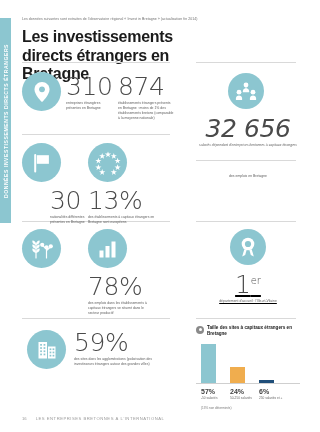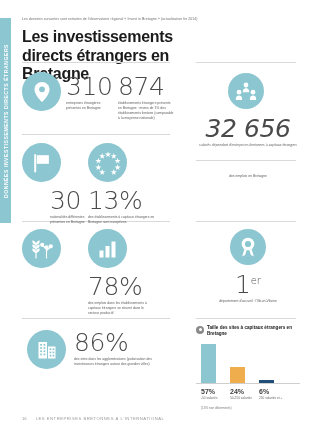--- a/index.html
+++ b/index.html
@@ -215,21 +215,21 @@
   <div class="stat" style="left:230px;top:229px;">
     <div class="circle" style="width:36px;height:36px;">
       <svg width="20" height="22" viewBox="0 0 20 22">
         <circle cx="10" cy="8" r="6.3" fill="#fff"></circle>
         <circle cx="10" cy="8" r="3.1" fill="#8cc6d0"></circle>
         <path d="M6.3 13.2 L4.2 20.5 L7.2 19 L8.6 14z" fill="#fff"></path>
         <path d="M13.7 13.2 L15.8 20.5 L12.8 19 L11.4 14z" fill="#fff"></path>
       </svg>
     </div>
   </div>
-  <div class="stat" style="left:196px;top:272px;width:104px;text-align:center;">
+  <div class="stat" style="left:196px;top:272px;width:104px;text-align:center;text-decoration:underline;">
     <div class="big">
       <span>1</span><span class="sup">er</span>
     </div>
     <div class="cap" style="text-align:center;">département d'accueil : l'Ille-et-Vilaine</div>
   </div>
 
   <div class="stat" style="left:27px;top:330px;">
     <div class="circle" style="width:39px;height:39px;">
       <svg width="22" height="22" viewBox="0 0 22 22">
         <rect x="2.5" y="3" width="8.5" height="16.5" fill="#fff"></rect>
@@ -247,21 +247,21 @@
             <rect x="16.6" y="9.4" width="1.7" height="1.7"></rect>
           <rect x="13.6" y="12.6" width="1.7" height="1.7"></rect>
             <rect x="16.6" y="12.6" width="1.7" height="1.7"></rect>
           <rect x="13.6" y="15.8" width="1.7" height="1.7"></rect>
             <rect x="16.6" y="15.8" width="1.7" height="1.7"></rect>
         </g>
       </svg>
     </div>
   </div>
   <div class="stat" style="left:74px;top:330px;width:78px;">
-    <div class="big">86%</div>
+    <div class="big">59%</div>
     <div class="cap">des sites dans les agglomérations (polarisation des investisseurs étrangers autour des grandes villes)</div>
   </div>
 
   <div class="chart-box">
     <div class="chart-head">
       <span class="bullet">
           <i></i>
         </span>
       <span class="chart-title">Taille des sites à capitaux étrangers en Bretagne</span>
     </div>

